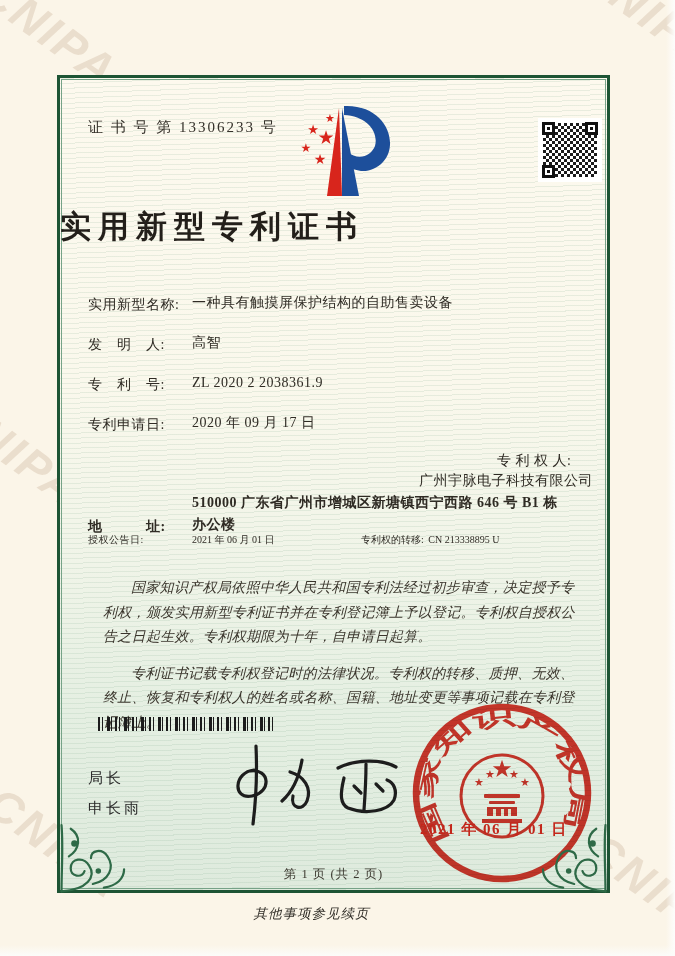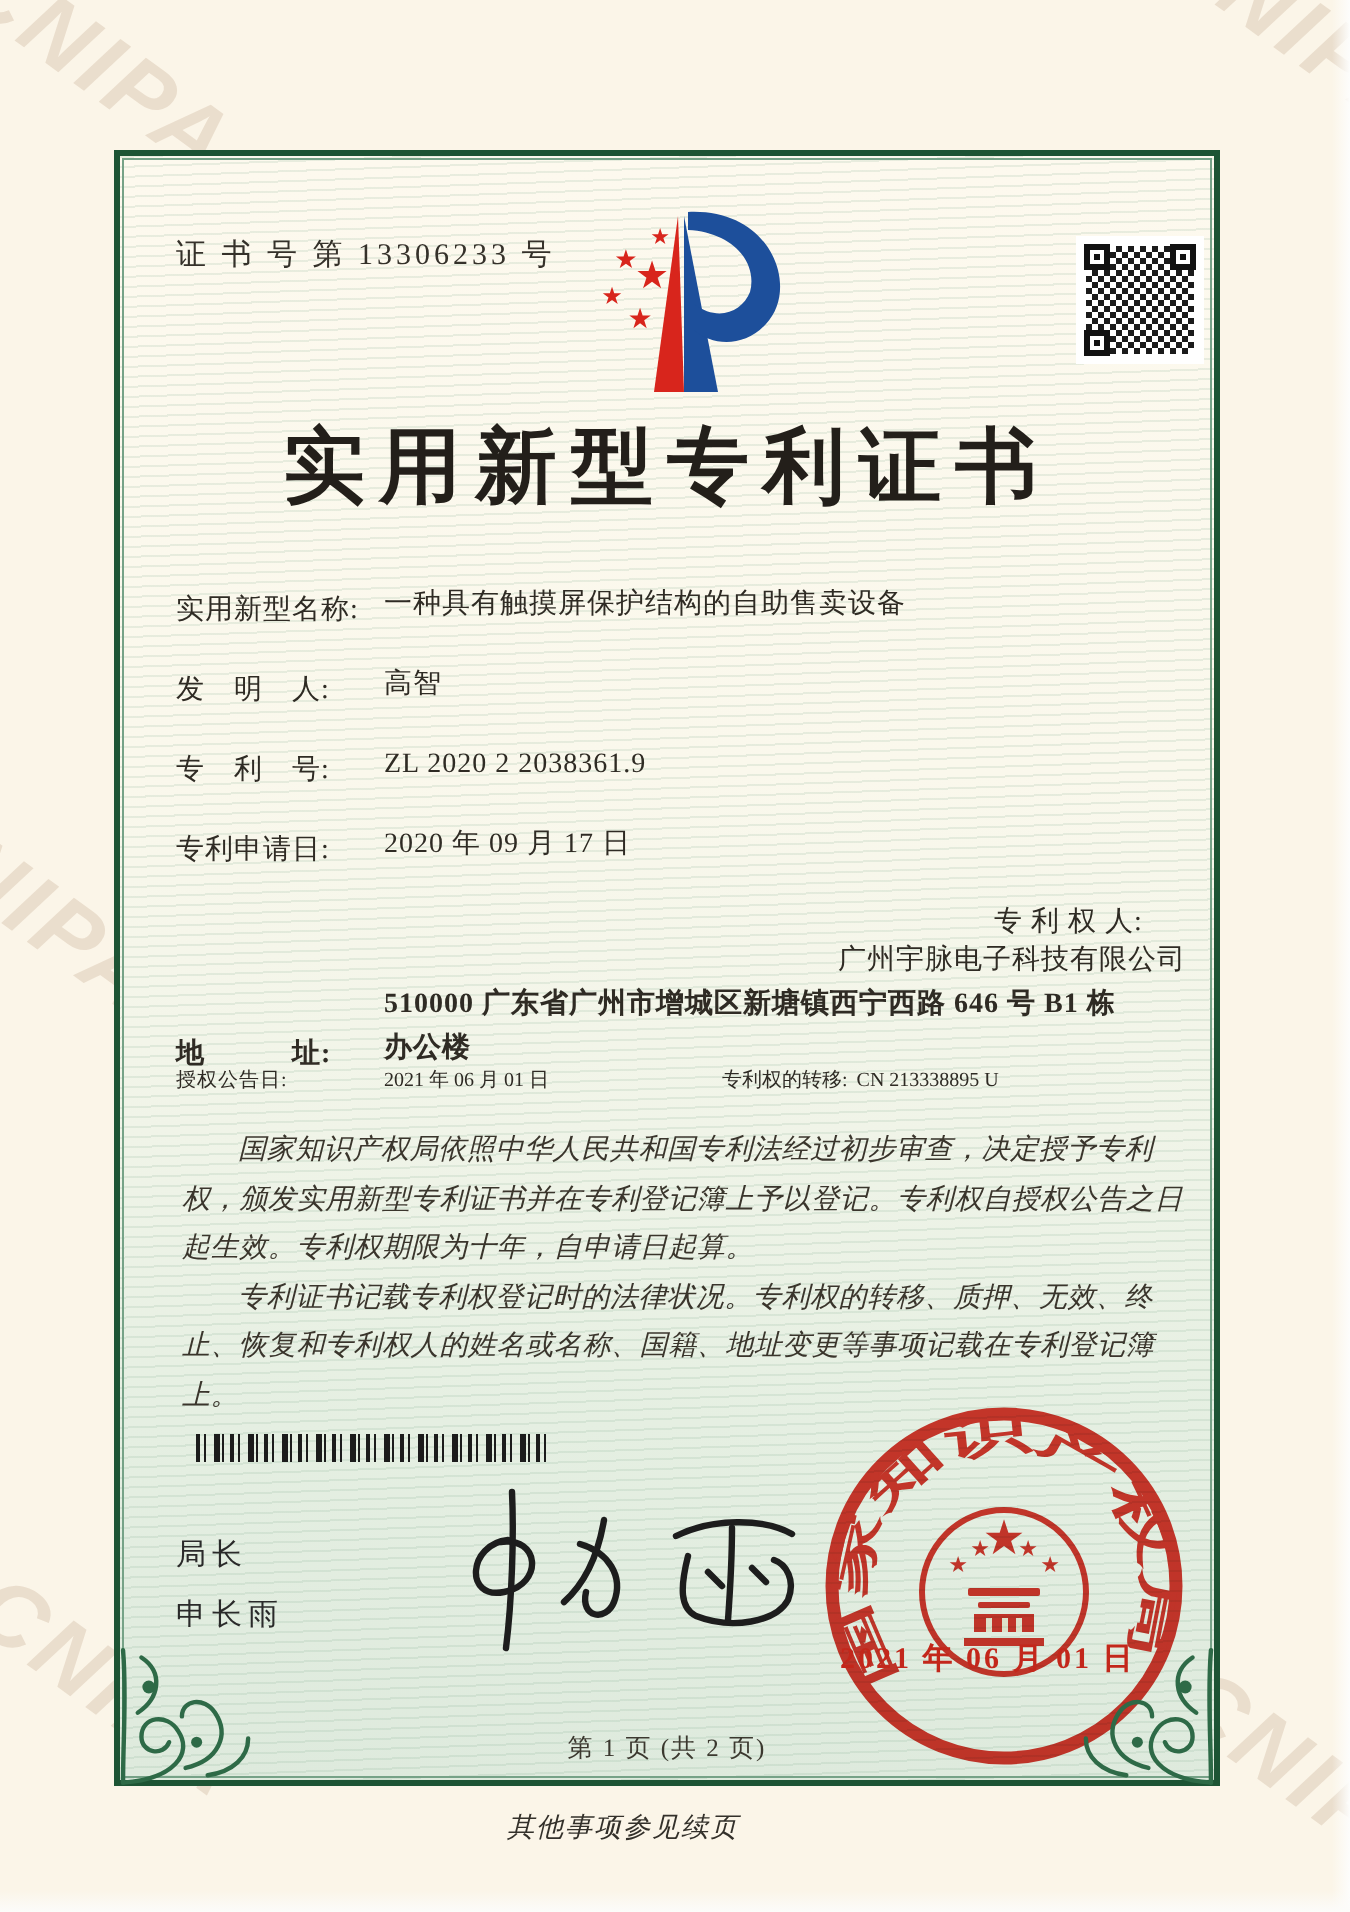--- a/index.html
+++ b/index.html
@@ -34,34 +34,34 @@
   .qr-wrap{position:absolute;left:478px;top:40px;width:64px;height:64px;background:#fff;padding:0;}
   .qr{
     position:absolute;inset:5px;
     background:repeating-conic-gradient(#1b1b1b 0% 25%, transparent 0% 50%);
     background-size:6px 6px;
   }
   .finder{position:absolute;width:13px;height:13px;border:3px solid #111;background:#fff;box-sizing:border-box;}
   .finder::after{content:'';position:absolute;left:2px;top:2px;width:3px;height:3px;background:#111;}
   .f-tl{left:4px;top:4px;} .f-tr{right:4px;top:4px;} .f-bl{left:4px;bottom:4px;}
   .title{
-    position:absolute;left:0;right:0;top:128px;text-align:center;
-    font-size:41px;font-weight:700;letter-spacing:7px;color:#231f1a;
+    position:absolute;left:0;right:0;top:128px;text-align:left;
+    font-size:31px;font-weight:700;letter-spacing:7px;color:#231f1a;
   }
   .fields{position:absolute;left:28px;top:208px;width:505px;font-size:14px;color:#2f2b24;}
   .frow{position:absolute;left:0;display:flex;align-items:flex-end;width:505px;}
   .flabel{flex:none;width:96px;letter-spacing:0.5px;}
   .fvalue{flex:1;margin-left:8px;letter-spacing:0.5px;line-height:22px;}
   .grant-row{position:absolute;left:28px;top:455px;width:520px;font-size:10px;display:flex;}
   .grant-no{position:absolute;left:273px;top:0;}
   .paras{
     position:absolute;left:31px;top:486px;width:507px;
     font-size:14px;line-height:24.5px;color:#3a352c;font-style:italic;
   }
-  .paras p{margin:0;text-indent:2em;letter-spacing:0.3px;font-style:italic;}
+  .paras p{margin:12px;text-indent:2em;letter-spacing:0.3px;font-style:italic;}
   .barcode{
     position:absolute;left:38px;top:639px;width:178px;height:14px;
     background:repeating-linear-gradient(90deg,
       #1c1c1c 0 2px, transparent 2px 4px,
       #1c1c1c 4px 5px, transparent 5px 9px,
       #1c1c1c 9px 12px, transparent 12px 13px,
       #1c1c1c 13px 14px, transparent 14px 17px);
   }
   .signer{position:absolute;left:28px;top:685px;font-family:"Liberation Sans","DejaVu Sans",sans-serif;
     font-size:15px;color:#2a2a2a;letter-spacing:3px;line-height:30px;}

